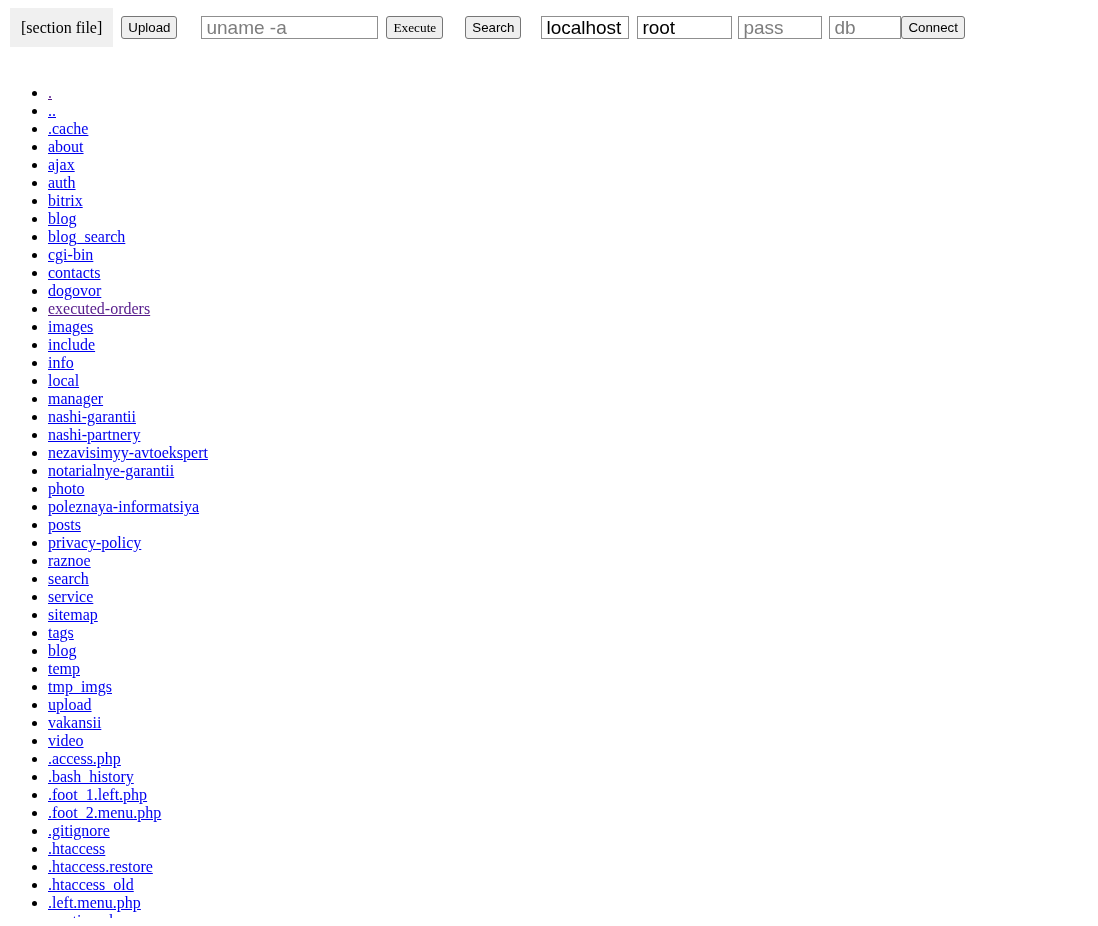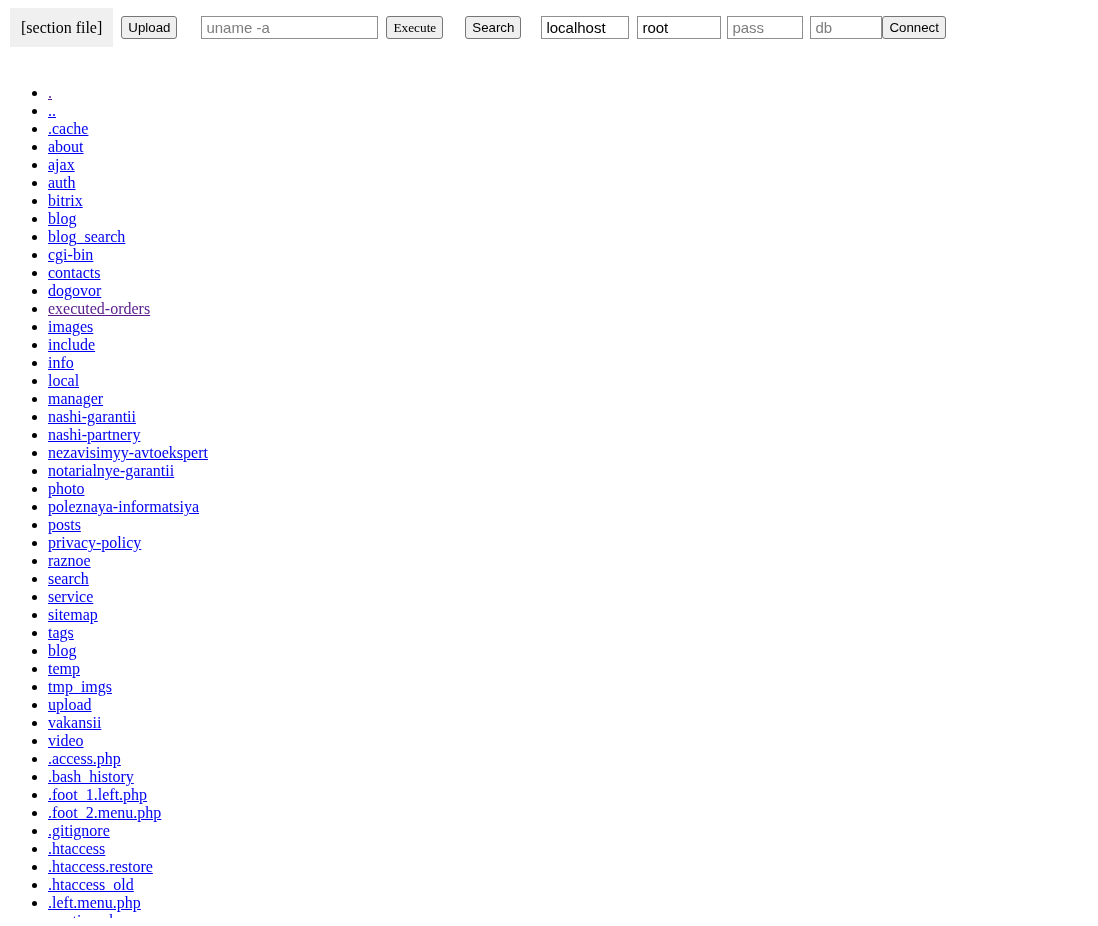--- a/index.html
+++ b/index.html
@@ -40,41 +40,41 @@
     border: 1px solid #767676;
     border-radius: 3px;
     padding: 2px 6px;
     height: 23px;
     box-sizing: border-box;
     cursor: pointer;
     white-space: nowrap;
   }
   input[type="text"], input[type="password"] {
     font-family: "Liberation Sans", sans-serif;
-    font-size: 15px;
+    font-size: 19px;
     color: #000000;
     background: #ffffff;
     border: 1px solid #8f8f8f;
     border-radius: 0;
     padding: 2px 4px;
     height: 23px;
     box-sizing: border-box;
   }
   input::placeholder {
     color: #7d7d7d;
     opacity: 1;
   }
   .btn-upload  { margin-right: 24px; }
   .in-cmd     { width: 177px; margin-right: 8px; }
   .btn-exec   { margin-right: 22px; font-family: Liberation Serif, serif; }
   .in-search  { width: 179px; margin-right: 7px; }
   .btn-search { margin-right: 20px; }
   .in-host    { width: 88px; margin-right: 8px; }
-  .in-user    { width: 84px; margin-right: 6px; }
-  .in-pass    { width: 76px; margin-right: 7px; }
+  .in-user    { width: 95px; margin-right: 6px; }
+  .in-pass    { width: 84px; margin-right: 7px; }
   .in-db      { width: 72px; margin-right: 0; }
 
   
   ul.file-list {
     margin: 37px 0 0 0;
     padding-left: 40px;
     list-style-type: disc;
     font-family: "Liberation Serif", serif;
     font-size: 16px;
     line-height: 18px;

